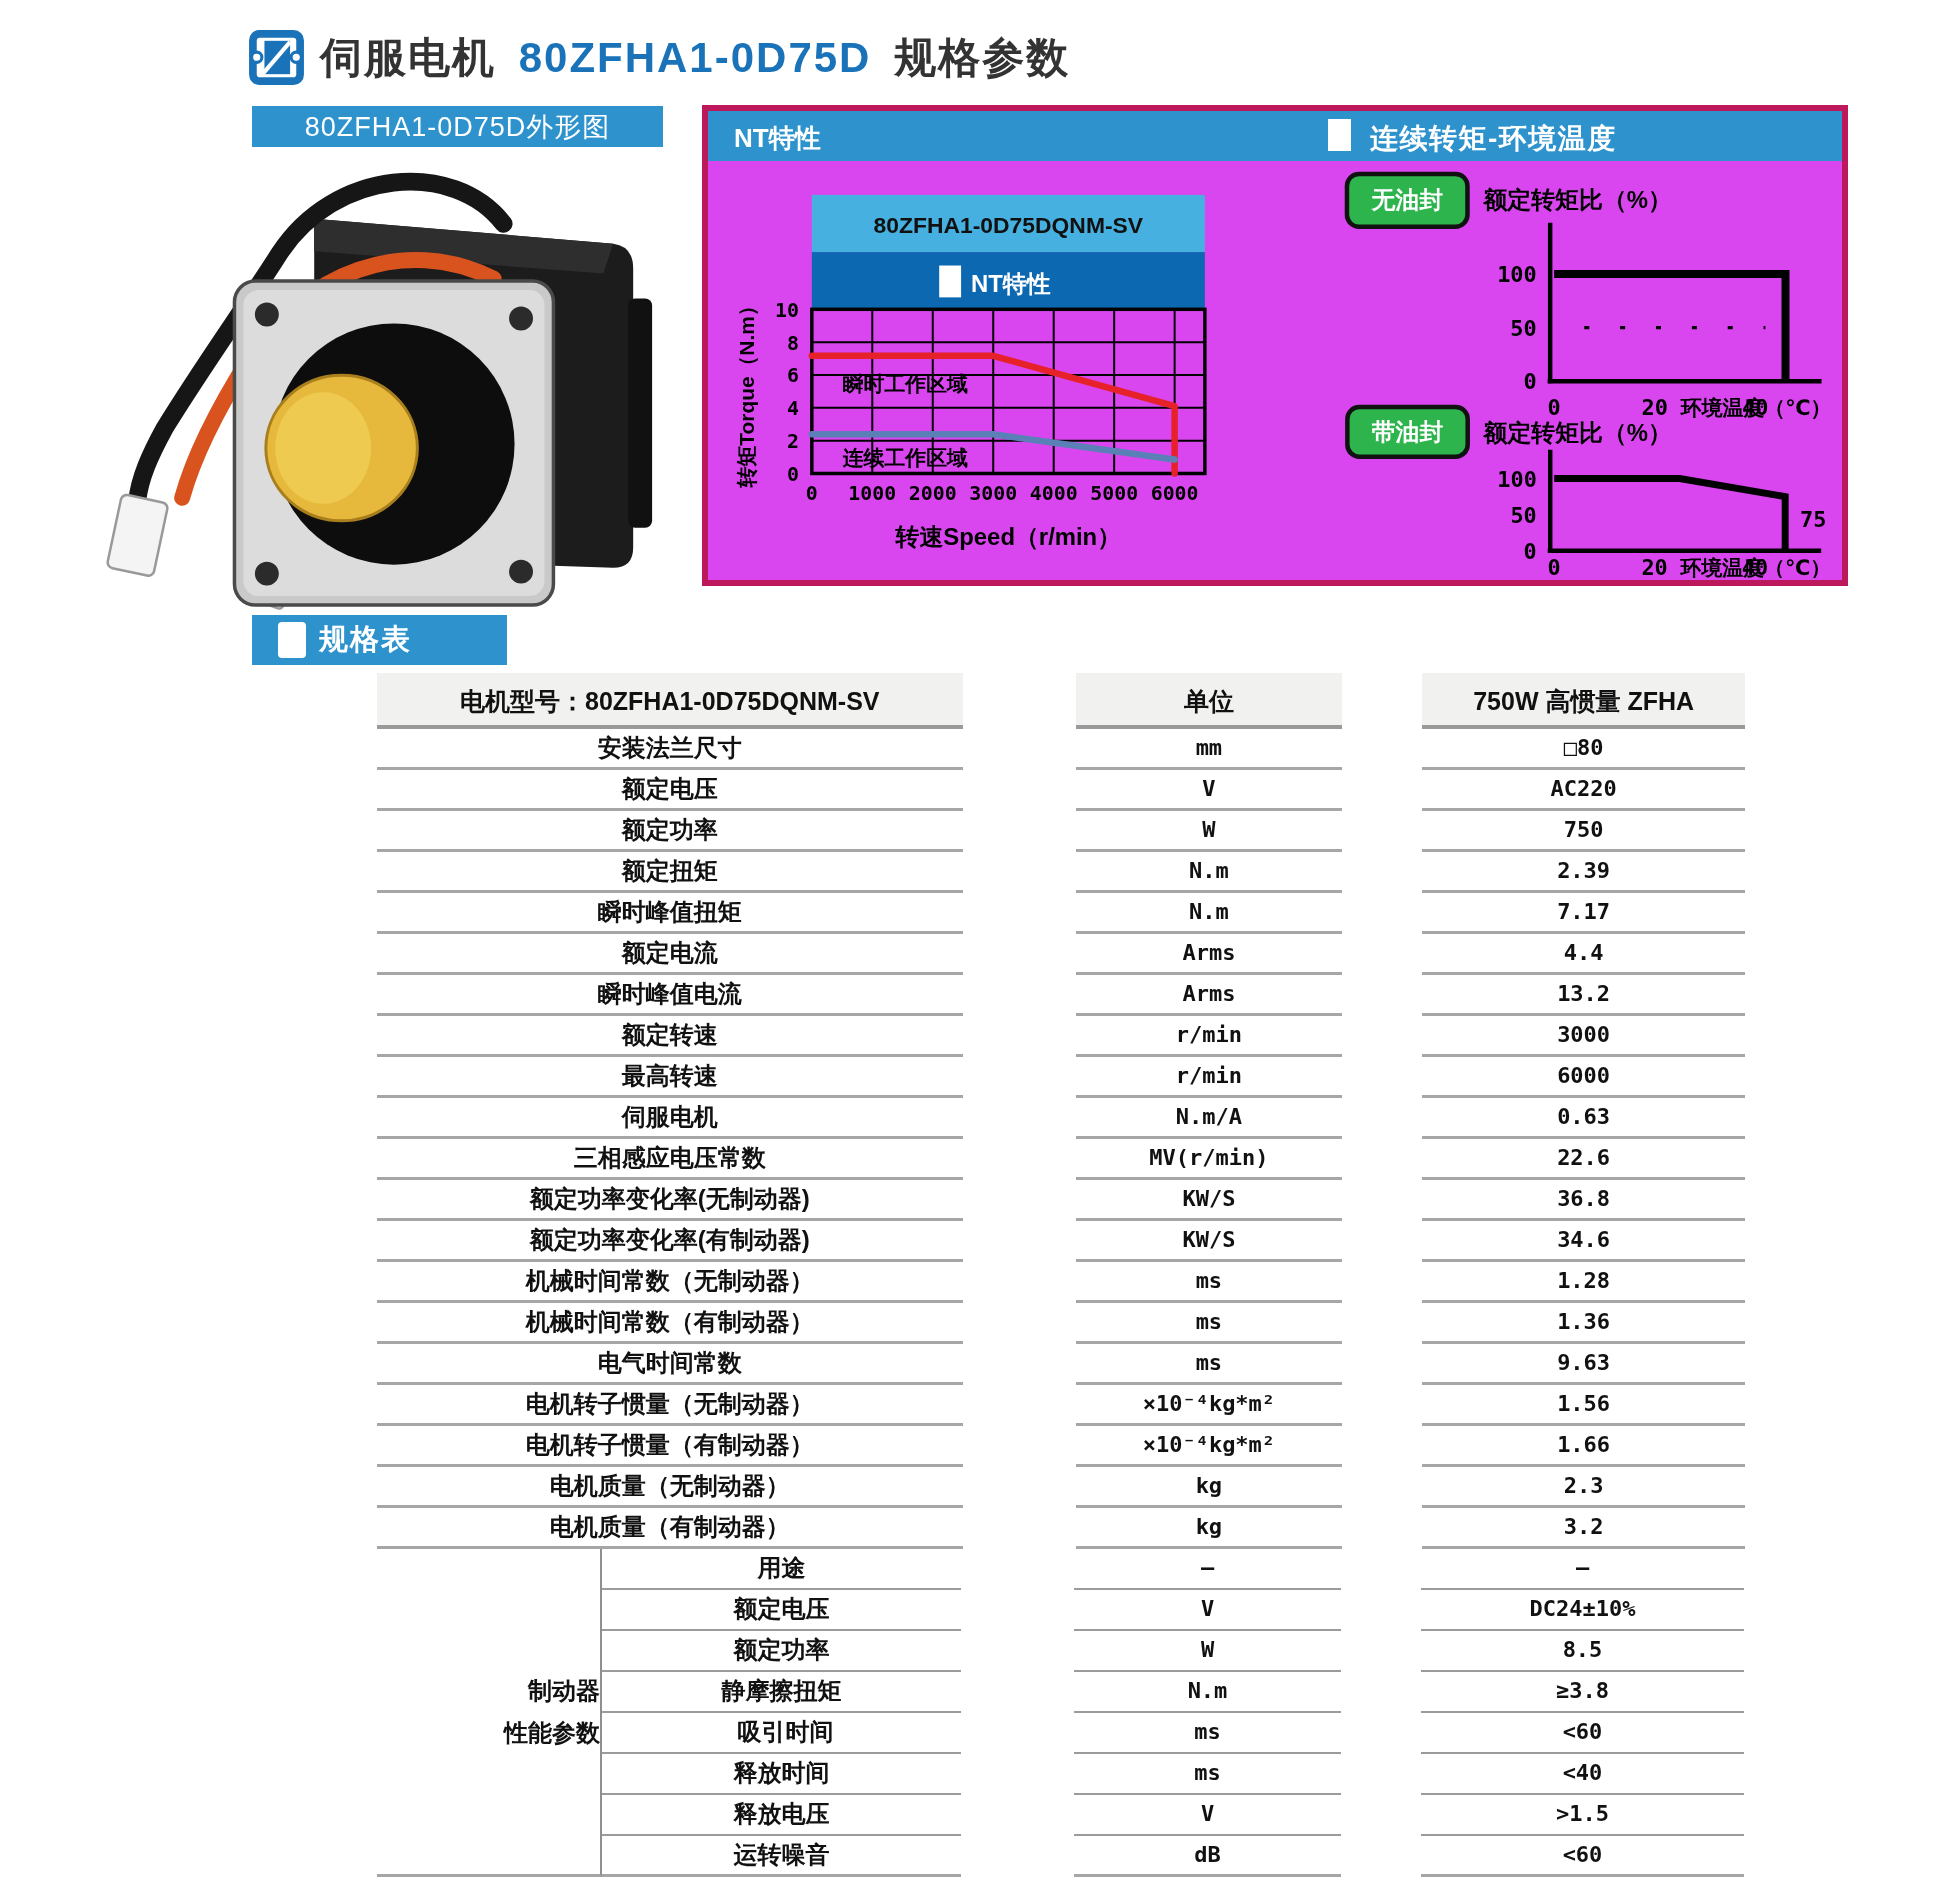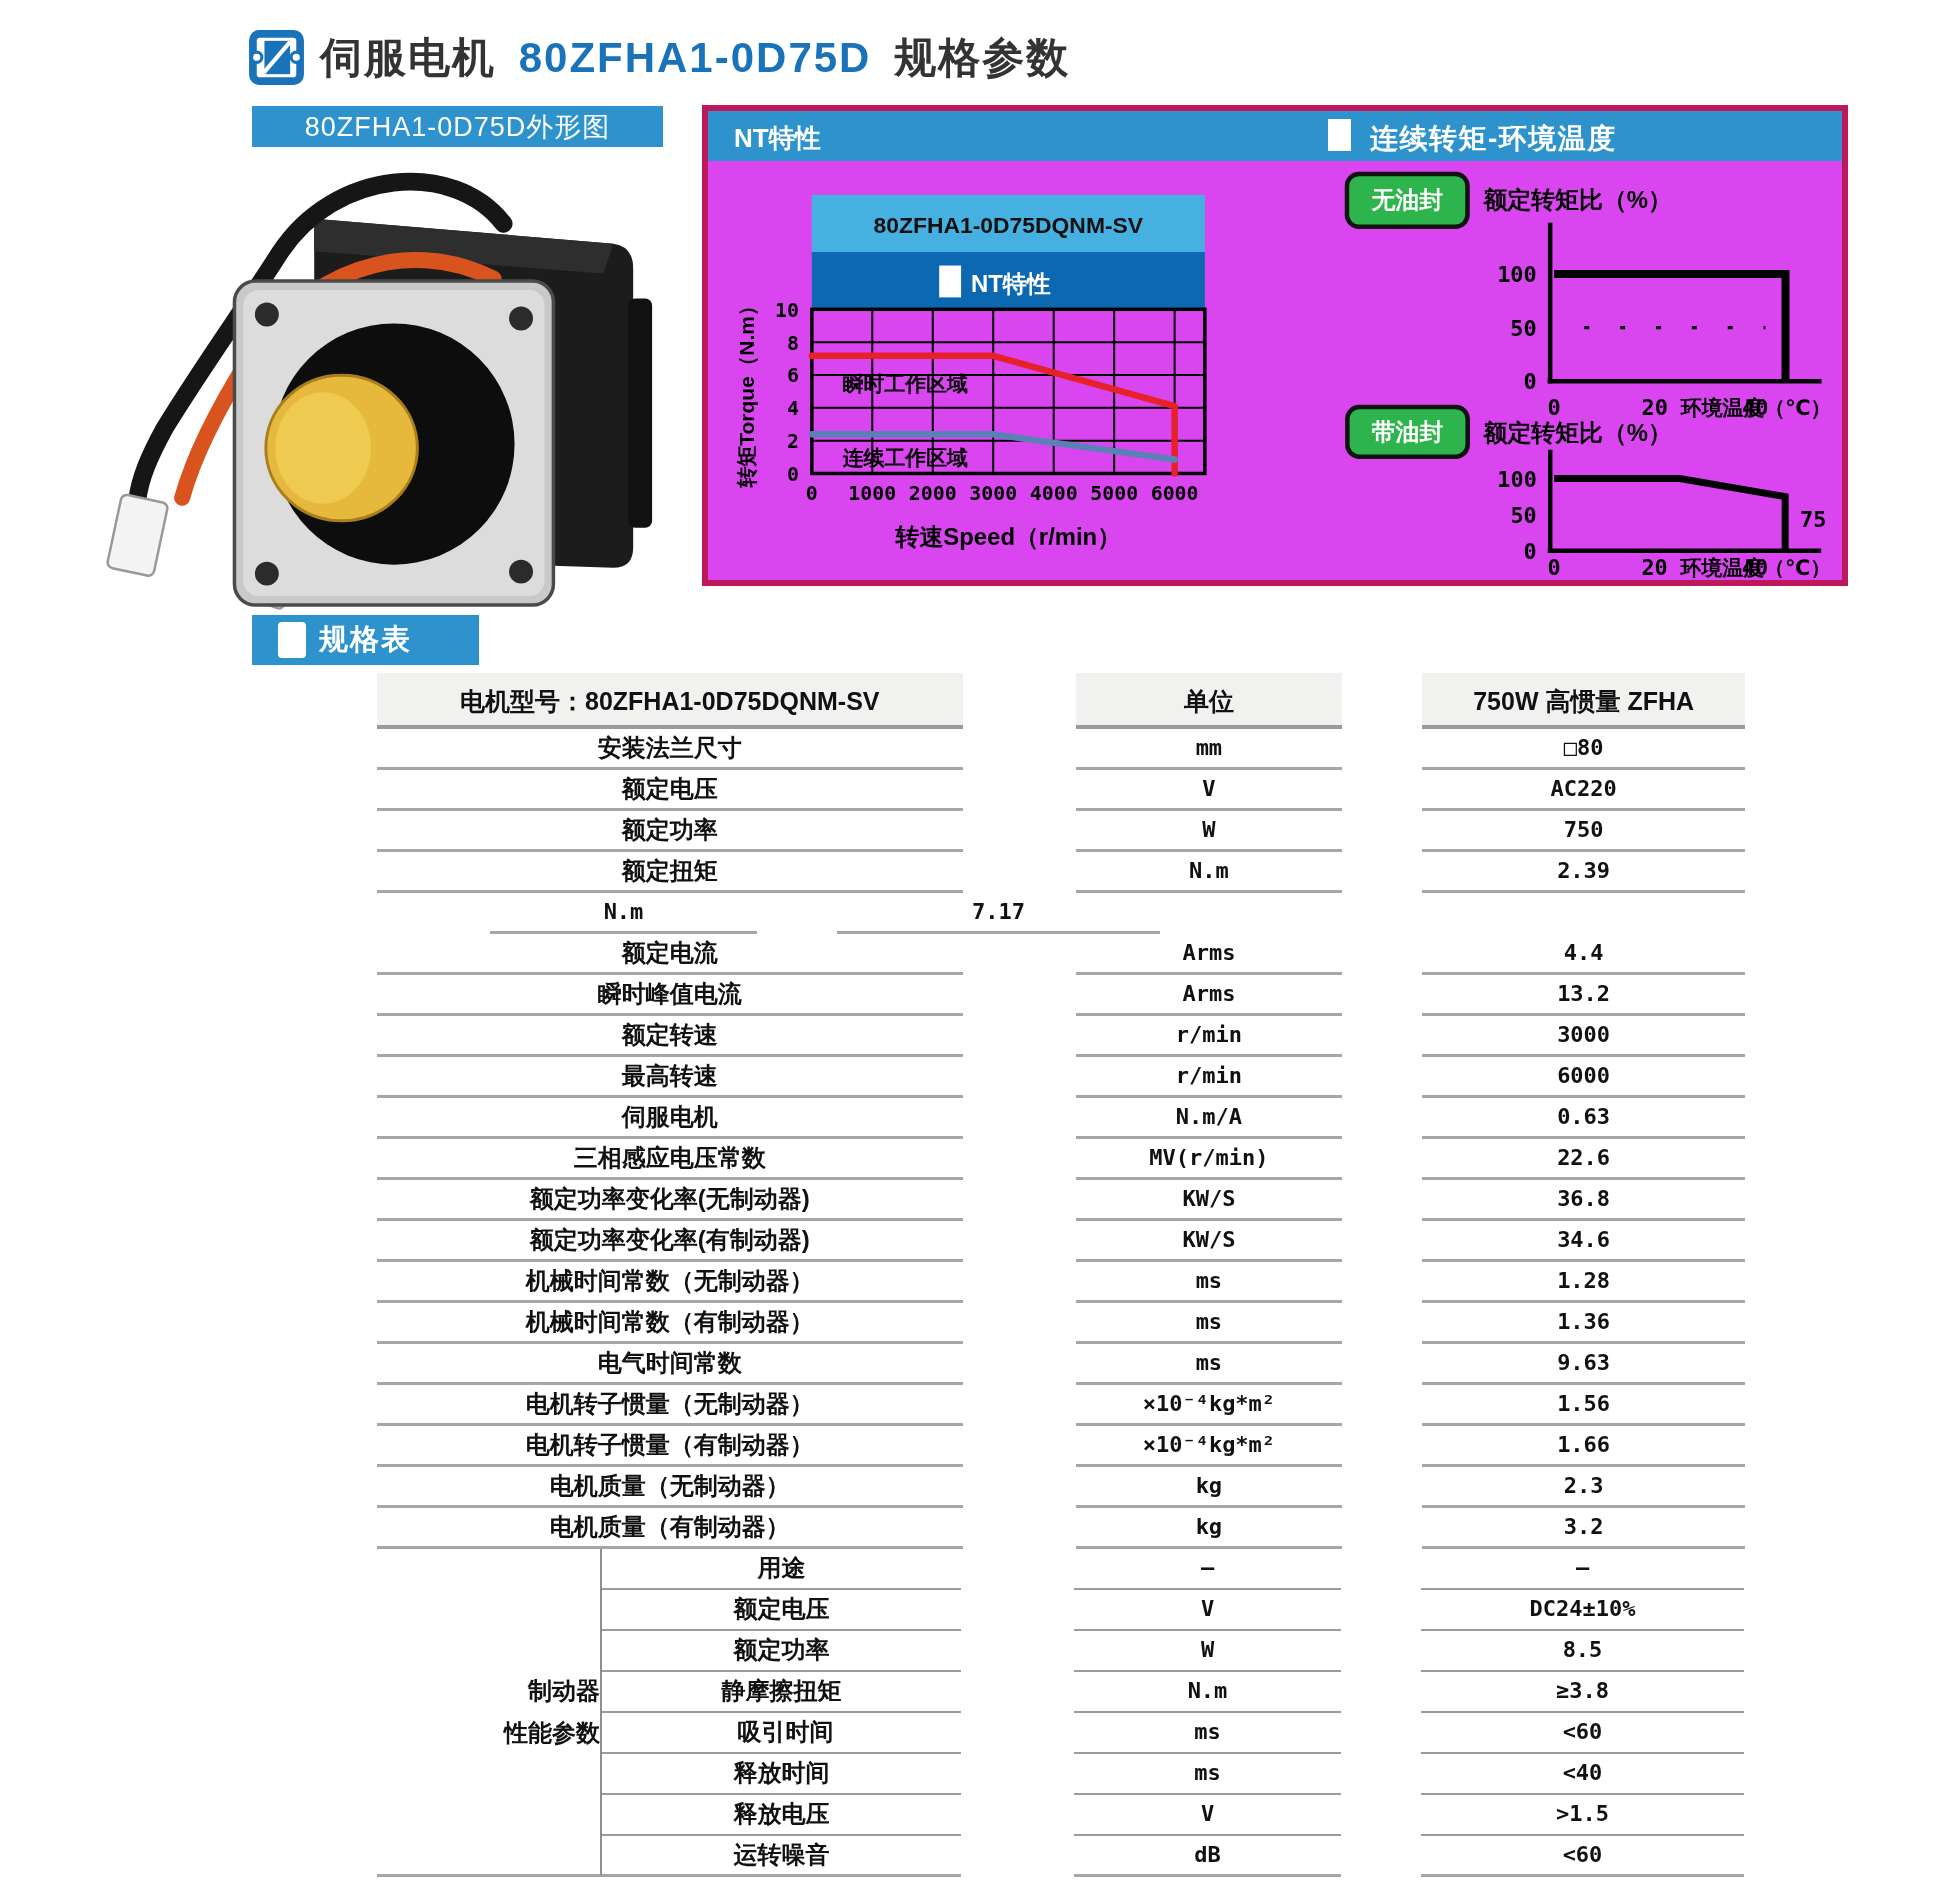--- a/index.html
+++ b/index.html
@@ -28,21 +28,21 @@
   .t-cjk46{font-family:"Liberation Sans","DejaVu Sans",sans-serif;font-size:46px;}
   .t-cjk48{font-family:"Liberation Sans","DejaVu Sans",sans-serif;font-size:48px;}
   .t-cjk42{font-family:"Liberation Sans","DejaVu Sans",sans-serif;font-size:42px;}
   .t-num{font-family:"DejaVu Sans Mono","Liberation Mono",monospace;font-size:44px;}
   .t-num40{font-family:"DejaVu Sans Mono","Liberation Mono",monospace;font-size:40px;}
   .nt-svg{position:absolute;left:20px;top:60px;}
   .tempA-svg{position:absolute;left:633px;top:56px;}
   .tempB-svg{position:absolute;left:633px;top:293px;}
 
   
-  .spec-banner{position:absolute;left:252px;top:615px;width:227px;height:50px;background:#2e93cd;
+  .spec-banner{position:absolute;left:252px;top:615px;width:255px;height:50px;background:#2e93cd;
         display:flex;align-items:center;gap:13px;padding-left:26px;box-sizing:border-box;}
   .spec-banner .sq{width:28px;height:36px;background:#fff;border-radius:4px;}
   .spec-banner .txt{color:#fff;font-size:29px;font-weight:700;letter-spacing:2px;}
 
   
   .spec-table{position:absolute;left:377px;top:673px;width:1368px;}
   .thead{display:flex;}
   .thead div{height:56px;line-height:56px;background:#f1f1ef;border-bottom:4.5px solid #9a9a9a;
         box-sizing:border-box;text-align:center;font-size:25px;font-weight:700;}
   .h1{width:586px;}
@@ -231,20 +231,21 @@
           <div class="c1">额定功率</div>
           <div class="c2">W</div>
           <div class="c3">750</div>
         </div>
         <div class="trow">
           <div class="c1">额定扭矩</div>
           <div class="c2">N.m</div>
           <div class="c3">2.39</div>
         </div>
         <div class="trow">
+          <div class="c1">瞬时峰值扭矩</div>
           <div class="c2">N.m</div>
           <div class="c3">7.17</div>
         </div>
         <div class="trow">
           <div class="c1">额定电流</div>
           <div class="c2">Arms</div>
           <div class="c3">4.4</div>
         </div>
         <div class="trow">
           <div class="c1">瞬时峰值电流</div>

